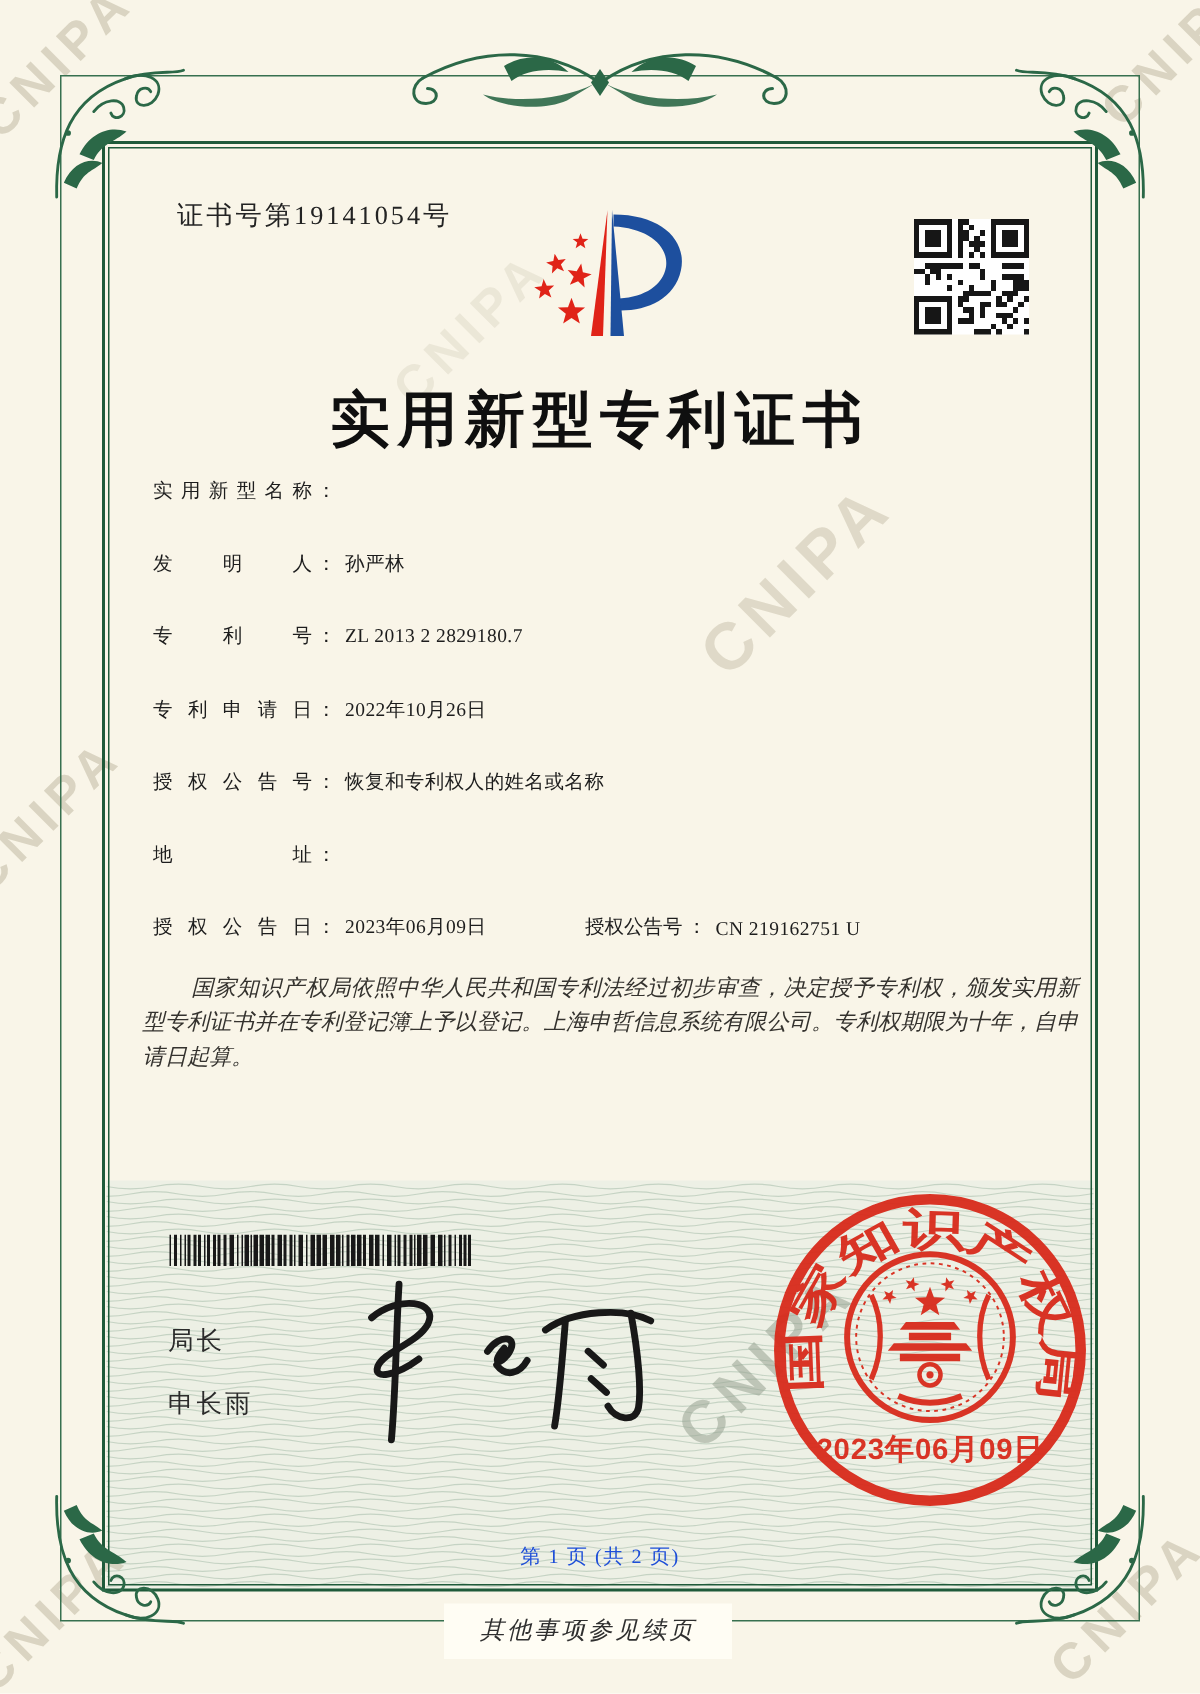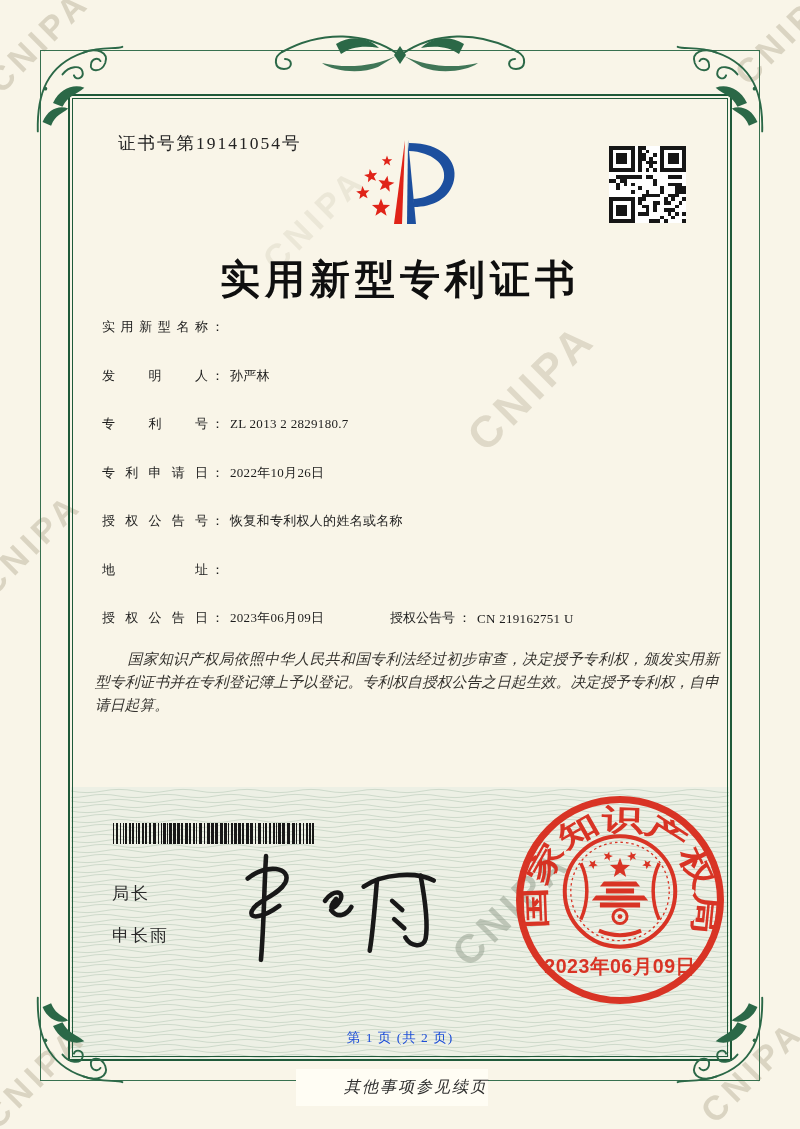--- a/index.html
+++ b/index.html
@@ -80,21 +80,21 @@
   }
   .sig-title{top:882px;} .sig-name{top:924px;}
   .signature{position:absolute; left:200px; top:848px; width:250px; height:122px; z-index:3;}
   .seal{position:absolute; left:512px; top:792px; width:216px; height:216px; z-index:4; opacity:.94;}
   .page-info{
     position:absolute; left:0; right:0; top:1029px; text-align:center;
     font-size:13.5px; color:#1d4ed8; z-index:3; letter-spacing:1px;
   }
   .note-box{
     position:absolute; left:296px; top:1069px; width:192px; height:37px; z-index:4;
-    background:#fffdf4; display:flex; align-items:center; justify-content:flex-end;
+    background:#fffdf4; display:flex; align-items:center; justify-content:center;
     font-size:16px; font-style:italic; letter-spacing:2px; color:#2f2f2f;
   }
   .orn{stroke:#2b6847; fill:none; stroke-width:2; stroke-linecap:round;}
   .orn-fill{fill:#2b6847; stroke:none;}
 </style>
 </head>
 <body>
 
 <div class="page">
 
@@ -369,21 +369,21 @@
         <span class="fvalue">2023年06月09日</span>
       <span class="grant">
         <span>授权公告号</span>
           <span class="fcolon">：</span>
           <span class="fvalue">CN 219162751 U</span>
       </span>
     </div>
   </div>
 
   <div class="paras">
-    <p>国家知识产权局依照中华人民共和国专利法经过初步审查，决定授予专利权，颁发实用新型专利证书并在专利登记簿上予以登记。专利权自授权公告之日起生效。决定授予专利权，自申请日起算。</p>
+    <p>国家知识产权局依照中华人民共和国专利法经过初步审查，决定授予专利权，颁发实用新型专利证书并在专利登记簿上予以登记。上海申哲信息系统有限公司。专利权期限为十年，自申请日起算。</p>
   </div>
 
   <svg class="barcode" viewBox="0 0 207 21" preserveAspectRatio="none">
       <rect x="1" y="0" width="1" height="21" fill="#181818"></rect>
       <rect x="4" y="0" width="2" height="21" fill="#181818"></rect>
       <rect x="8" y="0" width="1" height="21" fill="#181818"></rect>
       <rect x="11" y="0" width="1" height="21" fill="#181818"></rect>
       <rect x="13" y="0" width="2" height="21" fill="#181818"></rect>
       <rect x="17" y="0" width="2" height="21" fill="#181818"></rect>
       <rect x="20" y="0" width="2" height="21" fill="#181818"></rect>

